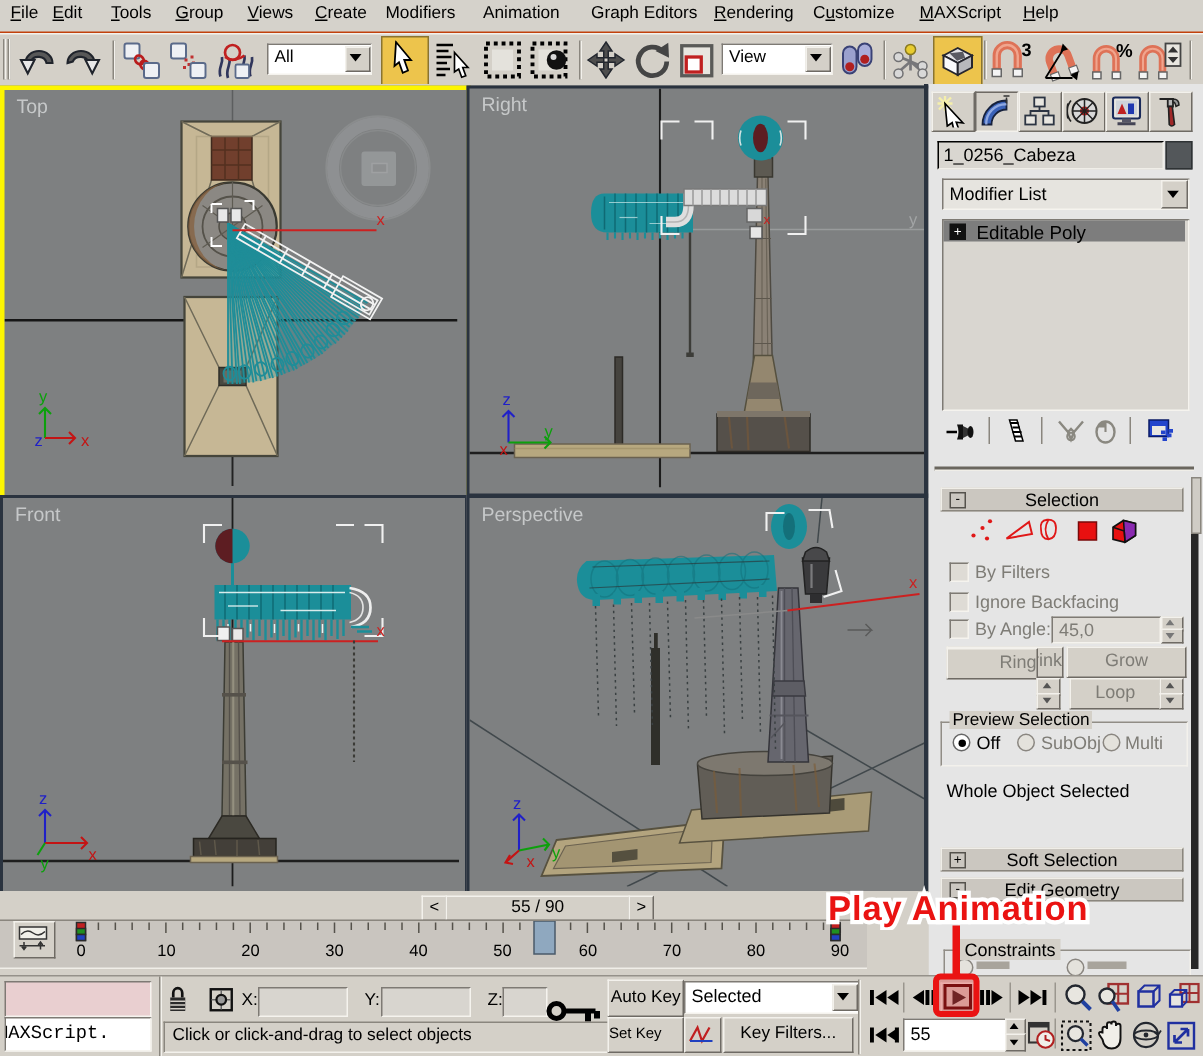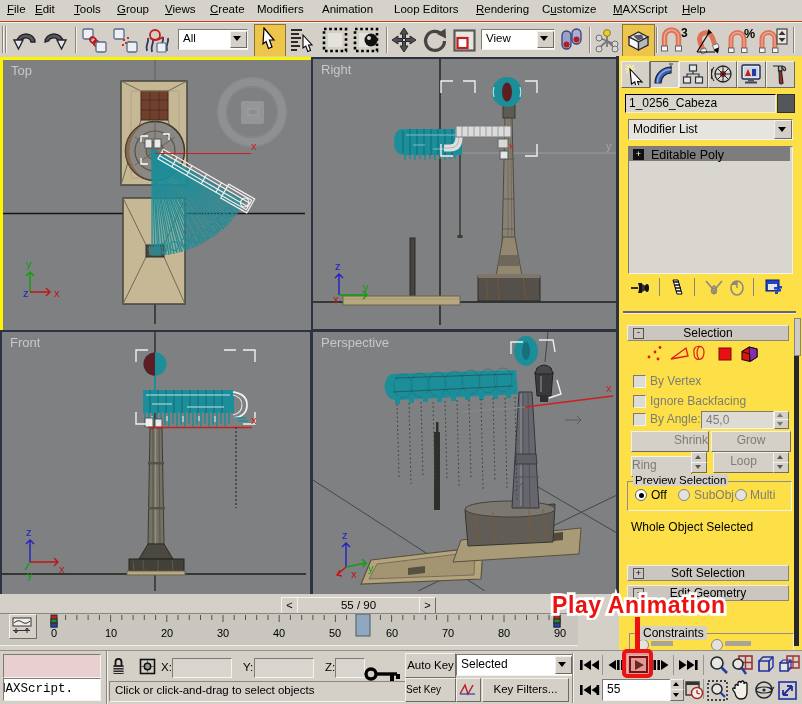--- a/index.html
+++ b/index.html
@@ -15,21 +15,21 @@
 
 <div class="a" style="left:0;top:0;width:802px;height:21px;background:#d5d2cb;border-bottom:6px solid #c2410c">
 <span class="mi" style="left:7px"><u>F</u>ile</span>
 <span class="mi" style="left:35px"><u>E</u>dit</span>
 <span class="mi" style="left:74px"><u>T</u>ools</span>
 <span class="mi" style="left:117px"><u>G</u>roup</span>
 <span class="mi" style="left:165px"><u>V</u>iews</span>
 <span class="mi" style="left:210px"><u>C</u>reate</span>
 <span class="mi" style="left:257px">Modifiers</span>
 <span class="mi" style="left:322px">Animation</span>
-<span class="mi" style="left:394px">Loop Editors</span>
+<span class="mi" style="left:394px">Graph Editors</span>
 <span class="mi" style="left:476px"><u>R</u>endering</span>
 <span class="mi" style="left:542px">C<u>u</u>stomize</span>
 <span class="mi" style="left:613px"><u>M</u>AXScript</span>
 <span class="mi" style="left:682px"><u>H</u>elp</span>
 </div>
 
 <div class="a" id="toolbar" style="left:0;top:22px;width:802px;height:34px;background:#d4d0c8;border-top:1px solid #f3f1ec">
 <div class="a" style="left:2px;top:3px;width:1px;height:27px;background:#8a867e;border-right:1px solid #f3f1ec"></div>
 <div class="a" style="left:5px;top:3px;width:1px;height:27px;background:#8a867e;border-right:1px solid #f3f1ec"></div>
 <svg class="a" style="left:12px;top:5px" width="27" height="25" viewBox="0 0 27 25">
@@ -588,21 +588,21 @@
         </g>
 <text x="29" y="207" font-size="11" fill="#2020c8">z</text>
         <text x="38" y="246" font-size="11" fill="#c41414">x</text>
         <text x="55" y="240" font-size="11" fill="#0ca00c">y</text>
 <text x="8" y="15" font-size="13" fill="#c6c8c9">Perspective</text>
 </svg>
 </div>
 <div class="a" style="left:616px;top:0;width:3px;height:538px;background:#2a333f"></div>
 </div>
 
-<div class="a" id="cpanel" style="left:619px;top:56px;width:183px;height:594px;background:#fde047">
+<div class="a" id="cpanel" style="left:619px;top:56px;width:183px;height:594px;background:#e5e5e5">
 
 <div class="btn a" style="left:2px;top:5px;width:27px;height:25px"></div>
 <svg class="a" style="left:5px;top:7px" width="22" height="22" viewBox="0 0 22 22">
       <g stroke="#f5efab" stroke-width="1.6">
         <line x1="1" y1="6" x2="11" y2="6"></line>
         <line x1="6" y1="1" x2="6" y2="11"></line>
         <line x1="2" y1="2" x2="10" y2="10"></line>
         <line x1="10" y1="2" x2="2" y2="10"></line>
       </g>
       <path d="M6 6 L18 19 L13.5 18.5 L15.5 24 L12 24 L10.8 18.8 L7.5 21 Z" fill="#fff" stroke="#000" stroke-width="1.1"></path>
@@ -714,38 +714,38 @@
         <circle cx="15" cy="15" r="1.4"></circle>
       </g>
 <path d="M28 15 L43 4 L45 12 Z" fill="none" stroke="#e01818" stroke-width="1.3"></path>
 <path d="M51 9 Q50 3 55 2.5 Q61 2 61 8 Q61 15 56 15.5 Q51 15.5 51 9 Z M56 2.5 Q52 9 56 15.5" fill="none" stroke="#e01818" stroke-width="1.2"></path>
 <rect x="76" y="4" width="12" height="12" fill="#e81010" stroke="#7a0a0a"></rect>
 <path d="M99 7.5 L106 3 L114 5 L114 13 L107 17.5 L99 15.5 Z" fill="#e81010" stroke="#111" stroke-width="1.1"></path>
       <path d="M106 3 L114 5 L114 13 L107 17.5 L106.5 10 Z" fill="#8a2ab0" stroke="#111" stroke-width="1"></path>
       <path d="M99 7.5 L106.5 10 L107 17.5" fill="none" stroke="#111" stroke-width="1"></path>
 </svg>
 <div class="a sunk" style="left:14px;top:319px;width:11px;height:11px;background:#dedbd5"></div>
-<span class="a gtxt" style="left:31px;top:318px;font-size:12px">By Vertex</span>
+<span class="a gtxt" style="left:31px;top:318px;font-size:12px">By Filters</span>
 <div class="a sunk" style="left:14px;top:339px;width:11px;height:11px;background:#dedbd5"></div>
 <span class="a gtxt" style="left:31px;top:338px;font-size:12px">Ignore Backfacing</span>
 <div class="a sunk" style="left:14px;top:357px;width:11px;height:11px;background:#dedbd5"></div>
 <span class="a gtxt" style="left:31px;top:356px;font-size:12px">By Angle:</span>
 <div class="a sunk" style="left:82px;top:355px;width:71px;height:16px;background:#dedbd5"></div>
 <span class="a gtxt" style="left:87px;top:357px;font-size:12px">45,0</span>
 <div class="btn a" style="left:155px;top:355px;width:13px;height:8px"></div>
     <svg class="a" style="left:158px;top:357px" width="7" height="4" viewBox="0 0 7 4">
       <path d="M0 4 L6 4 L3 0 Z" fill="#777"></path>
     </svg>
 <div class="btn a" style="left:155px;top:363px;width:13px;height:8px"></div>
     <svg class="a" style="left:158px;top:366px" width="7" height="4" viewBox="0 0 7 4">
       <path d="M0 0 L6 0 L3 4 Z" fill="#777"></path>
     </svg>
 <div class="btn a" style="left:12px;top:375px;width:76px;height:19px;text-align:right;font-size:12px;color:#7e7c76;line-height:17px">Shrink</div>
 <div class="btn a" style="left:92px;top:375px;width:78px;height:19px;text-align:center;font-size:12px;color:#7e7c76;line-height:17px">Grow</div>
-<div class="btn a" style="left:12px;top:400px;width:59px;height:19px;text-align:left;font-size:12px;color:#7e7c76;line-height:17px">Ring</div>
+<div class="btn a" style="left:12px;top:376px;width:59px;height:19px;text-align:right;font-size:12px;color:#7e7c76;line-height:17px">Ring</div>
 <div class="btn a" style="left:72px;top:396px;width:14px;height:10px"></div>
     <svg class="a" style="left:76px;top:399px" width="7" height="4" viewBox="0 0 7 4">
       <path d="M0 4 L6 4 L3 0 Z" fill="#555"></path>
     </svg>
 <div class="btn a" style="left:72px;top:406px;width:14px;height:9px"></div>
     <svg class="a" style="left:76px;top:409px" width="7" height="4" viewBox="0 0 7 4">
       <path d="M0 0 L6 0 L3 4 Z" fill="#555"></path>
     </svg>
 <div class="btn a" style="left:94px;top:396px;width:59px;height:19px;text-align:center;font-size:12px;color:#7e7c76;line-height:17px">Loop</div>
 <div class="btn a" style="left:154px;top:396px;width:14px;height:10px"></div>

